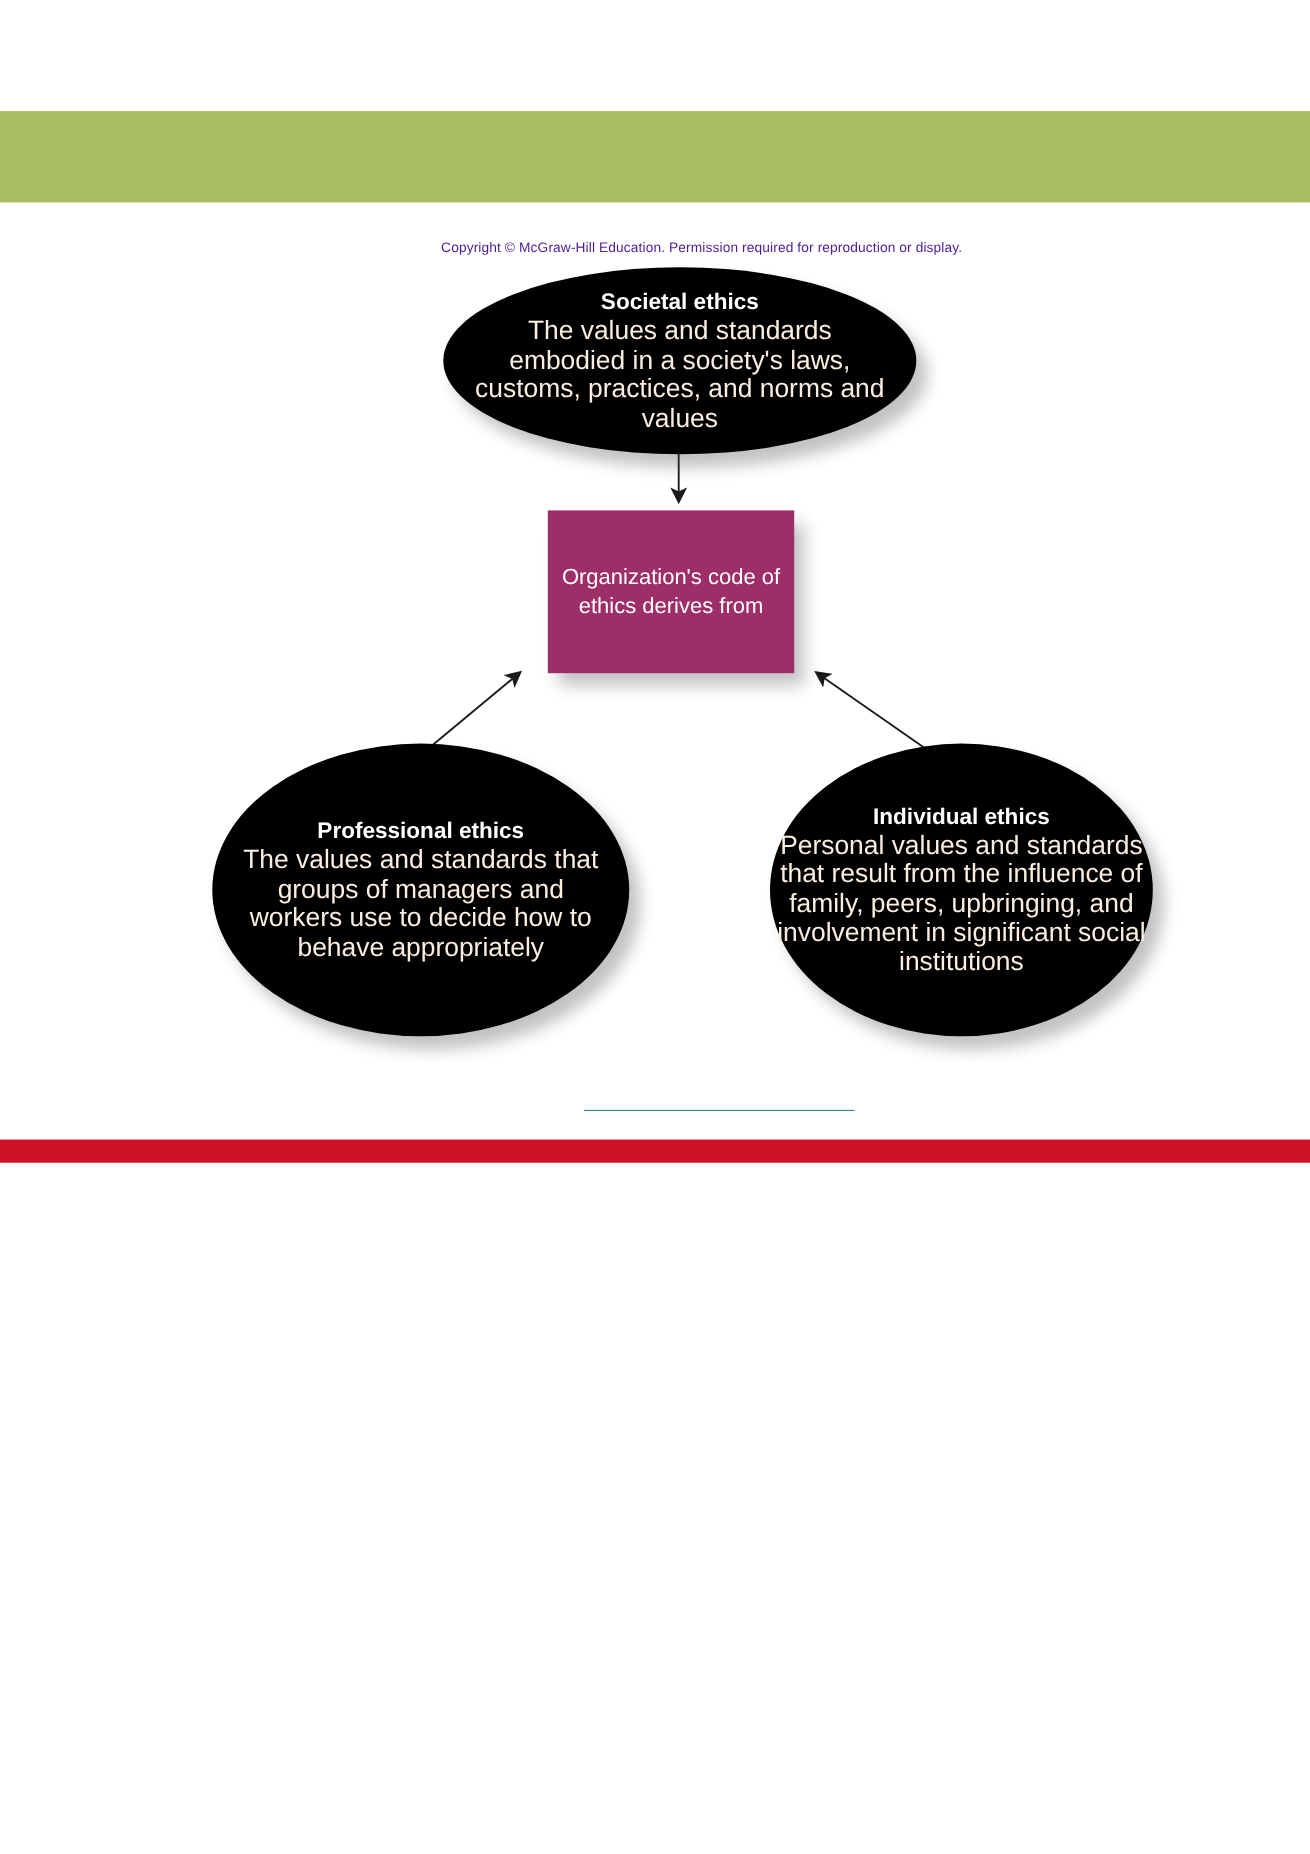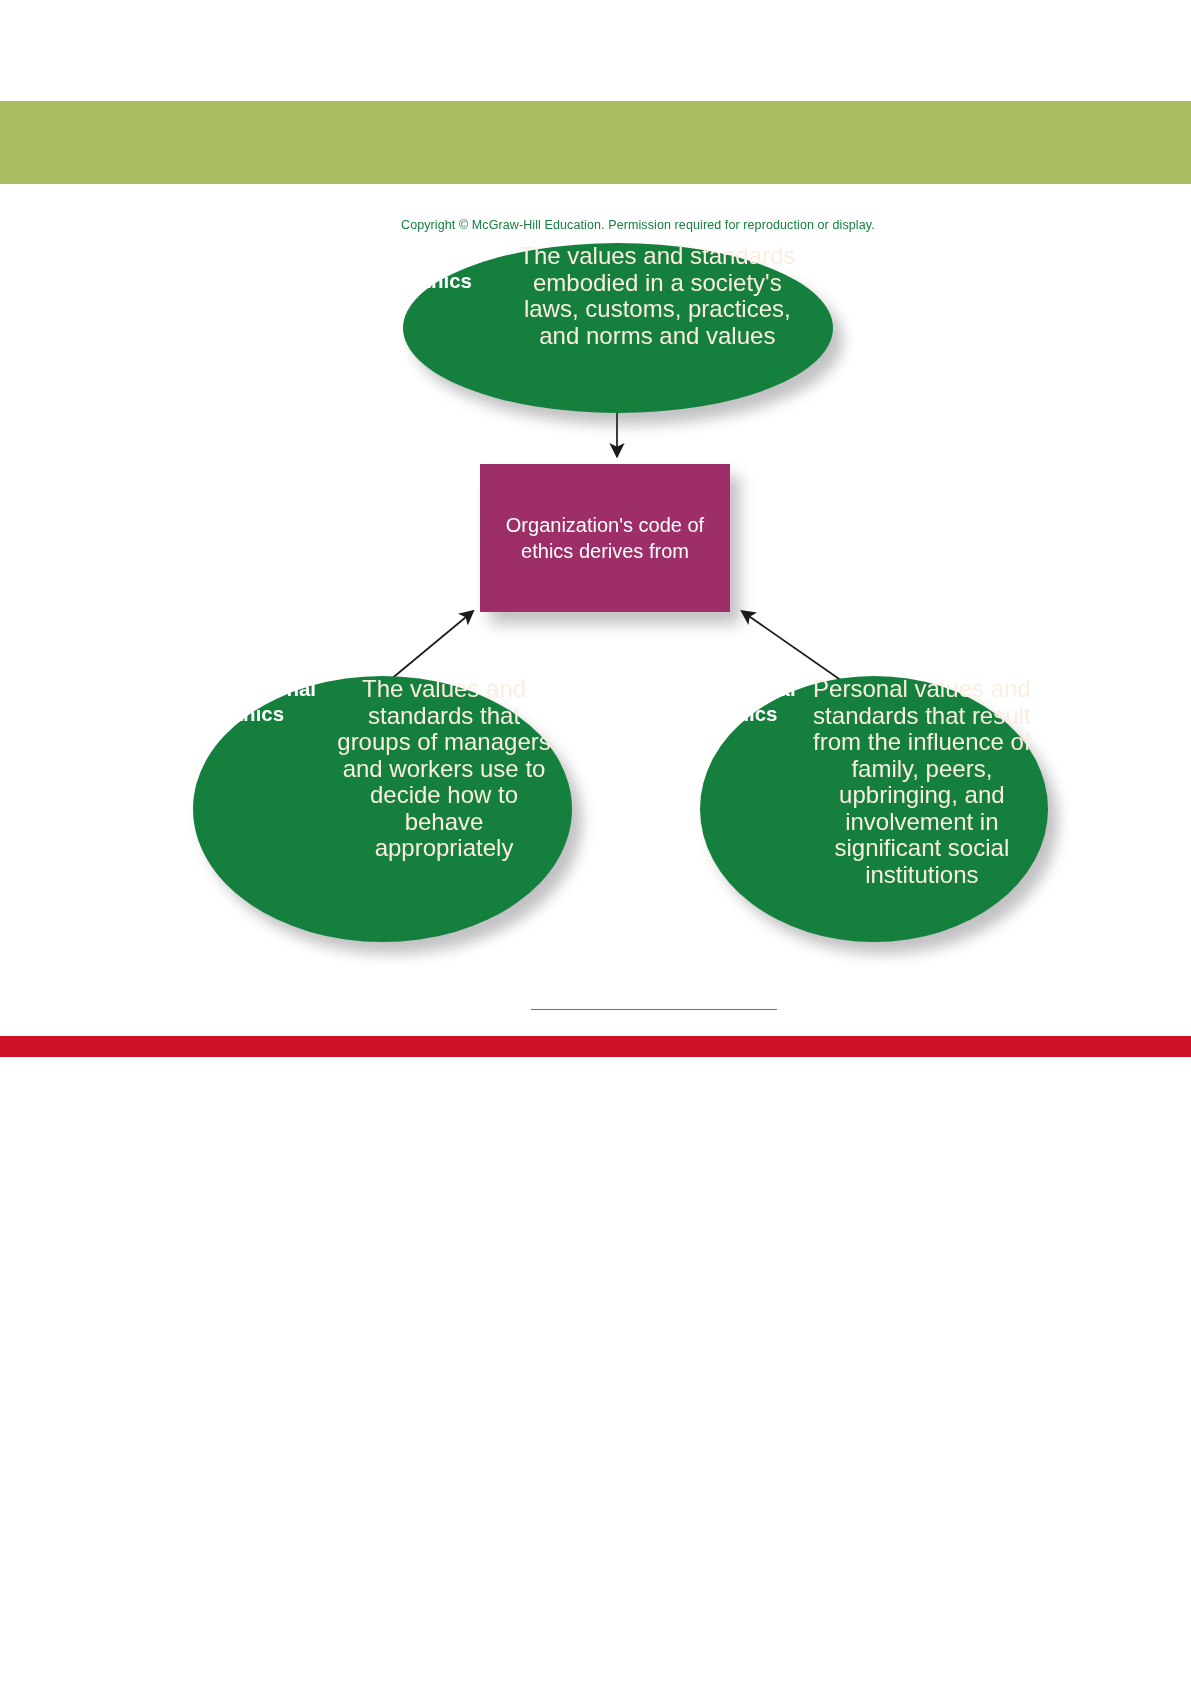--- a/index.html
+++ b/index.html
@@ -32,43 +32,43 @@
     background: #cf1126;
   }
 
   
   #copyright {
     position: absolute;
     left: 401px;
     top: 217px;
     font-size: 12.5px;
     line-height: 16px;
-    color: #15803d;
+    color: #4c1d95;
     white-space: nowrap;
     letter-spacing: 0.1px;
   }
 
   
   #diagram {
     position: absolute;
     left: 0;
     top: 0;
     width: 1191px;
     height: 1036px;
   }
 
   
   .ellipse {
     position: absolute;
     border-radius: 50%;
-    background: #15803d;
+    background: #000000;
     box-shadow: 10px 12px 14px rgba(70,70,80,0.33);
     display: flex;
-    flex-direction: row;
-    align-items: flex-start;
+    flex-direction: column;
+    align-items: center;
     justify-content: center;
     text-align: center;
     color: #fdf3e6;
     box-sizing: border-box;
   }
   .ellipse .node-title {
     font-weight: bold;
     font-size: 20.5px;
     line-height: 25px;
     color: #ffffff;
@@ -101,23 +101,23 @@
     left: 700px;
     top: 676px;
     width: 348px;
     height: 266px;
   }
   #node-individual .node-body { padding: 0 6px; }
 
   
   #node-center {
     position: absolute;
-    left: 480px;
+    left: 498px;
     top: 464px;
-    width: 250px;
+    width: 224px;
     height: 148px;
     background: #9d2e67;
     box-shadow: 10px 12px 14px rgba(70,70,80,0.33);
     display: flex;
     align-items: center;
     justify-content: center;
     text-align: center;
   }
   #node-center .node-body {
     font-size: 20px;

